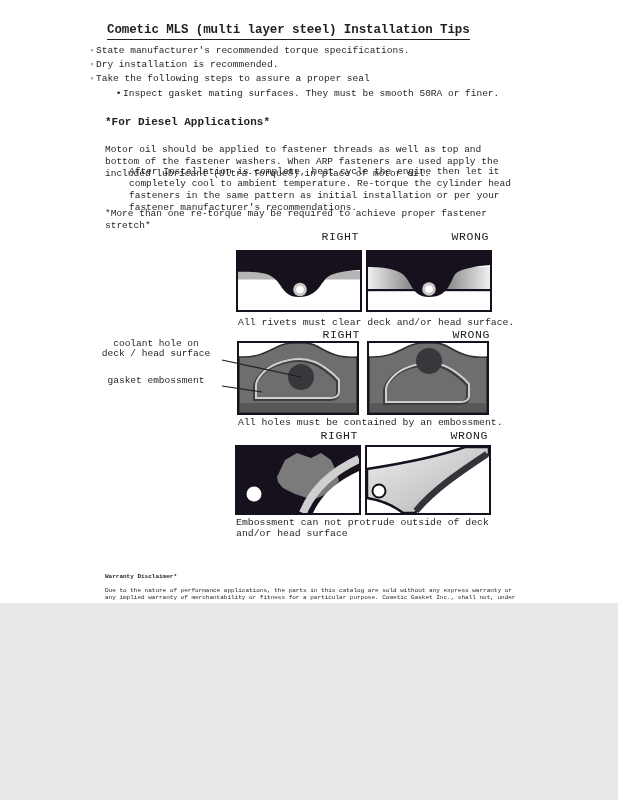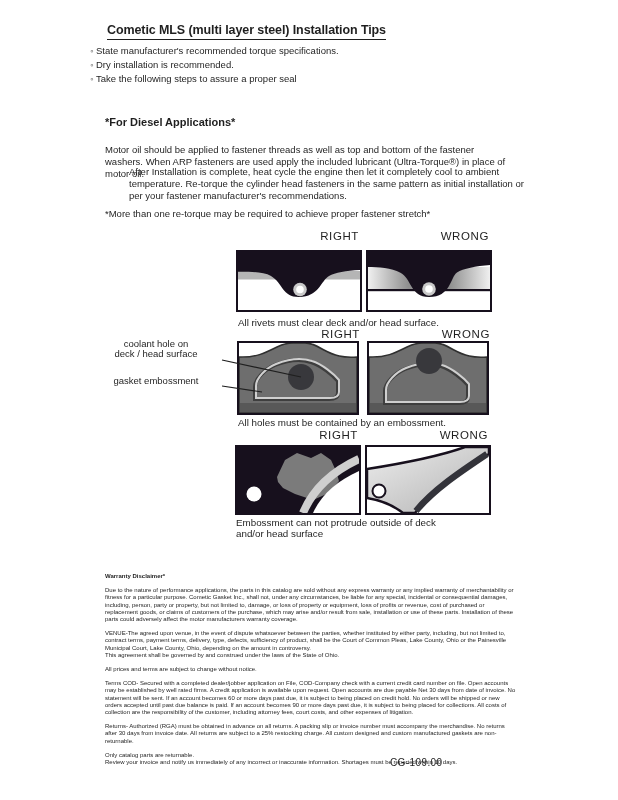--- a/index.html
+++ b/index.html
@@ -1,21 +1,21 @@
 <!DOCTYPE html>
 <html><head>
 <meta charset="utf-8">
 <style>
   html,body{margin:0;padding:0;background:#e8e8e8;}
   .page{
     position:relative;
-    width:618px;height:800px;
+    width:618px;height:603px;
     margin:0 auto;
     background:#ffffff;
-    font-family:Liberation Sans, sans-serif;
+    font-family:Liberation Mono, monospace;
     color:#1f1f1f;
     overflow:hidden;
   }
   .abs{position:absolute;}
   .title{
     font-size:12.5px;font-weight:bold;letter-spacing:-0.1px;
     border-bottom:1.8px solid #1f1f1f;padding-bottom:2px;
     display:inline-block;white-space:nowrap;
   }
   .tips{font-size:9.5px;line-height:14.2px;white-space:nowrap;}
@@ -43,20 +43,21 @@
 <div class="page">
 
   <div class="abs" style="left:107px;top:20px;">
     <span class="title">Cometic MLS (multi layer steel) Installation Tips</span>
   </div>
 
   <div class="abs tips" style="left:88px;top:44px;">
     <span class="row"><span class="marker">◦</span><span>State manufacturer's recommended torque specifications.</span></span>
     <span class="row"><span class="marker">◦</span><span>Dry installation is recommended.</span></span>
     <span class="row"><span class="marker">◦</span><span>Take the following steps to assure a proper seal</span></span>
+    <span class="row sub"><span class="marker">•</span><span>Inspect gasket mating surfaces.  They must be smooth 50RA or finer.</span></span>
   </div>
 
   <div class="abs h2" style="left:105px;top:116px;">*For Diesel Applications*</div>
   <div class="abs body-par" style="left:105px;top:133px;margin-top:11px;">Motor oil should be applied to fastener threads as well as top and bottom of the fastener washers. When ARP fasteners are used apply the included lubricant (Ultra-Torque®) in place of motor oil.</div>
   <div class="abs body-par" style="left:105px;top:166px;margin-left:24px;">After Installation is complete, heat cycle the engine then let it completely cool to ambient temperature. Re-torque the cylinder head fasteners in the same pattern as initial installation or per your fastener manufacturer's recommendations.</div>
   <div class="abs body-par" style="left:105px;top:208px;">*More than one re-torque may be required to achieve proper fastener stretch*</div>
 
   <div class="abs dlabel" style="left:236px;top:230px;">RIGHT</div>
   <div class="abs dlabel" style="left:366px;top:230px;">WRONG</div>
 

